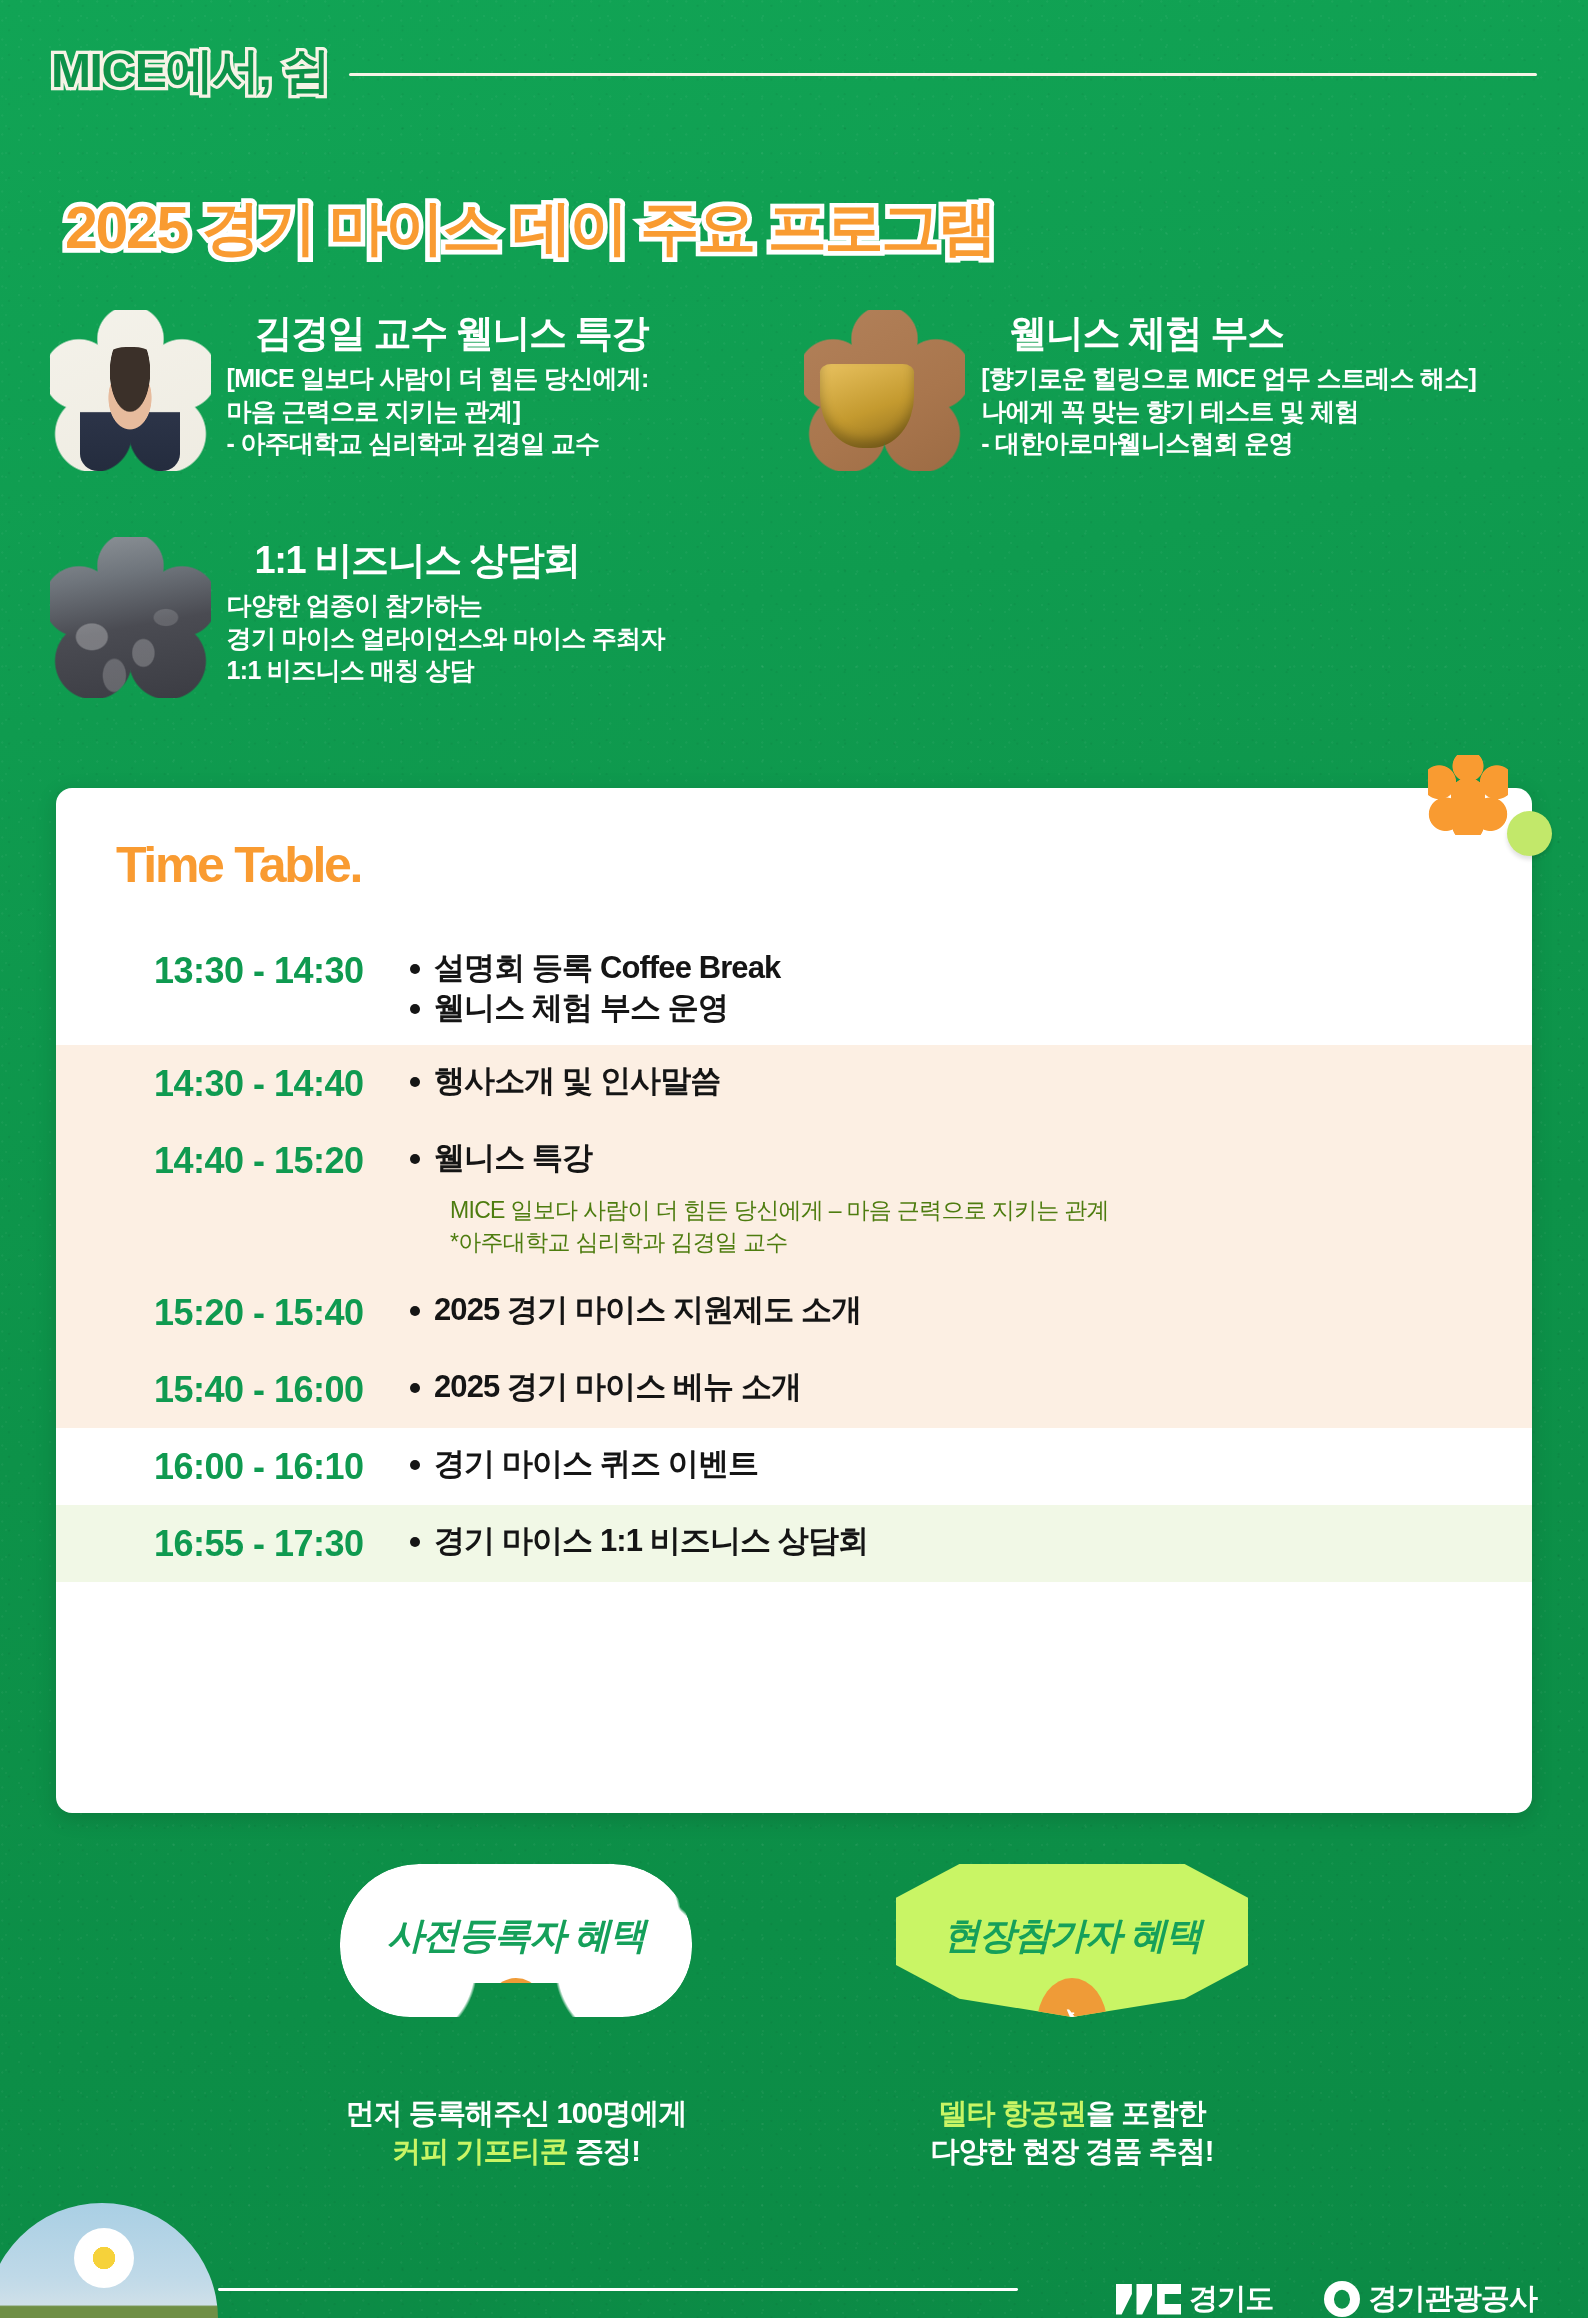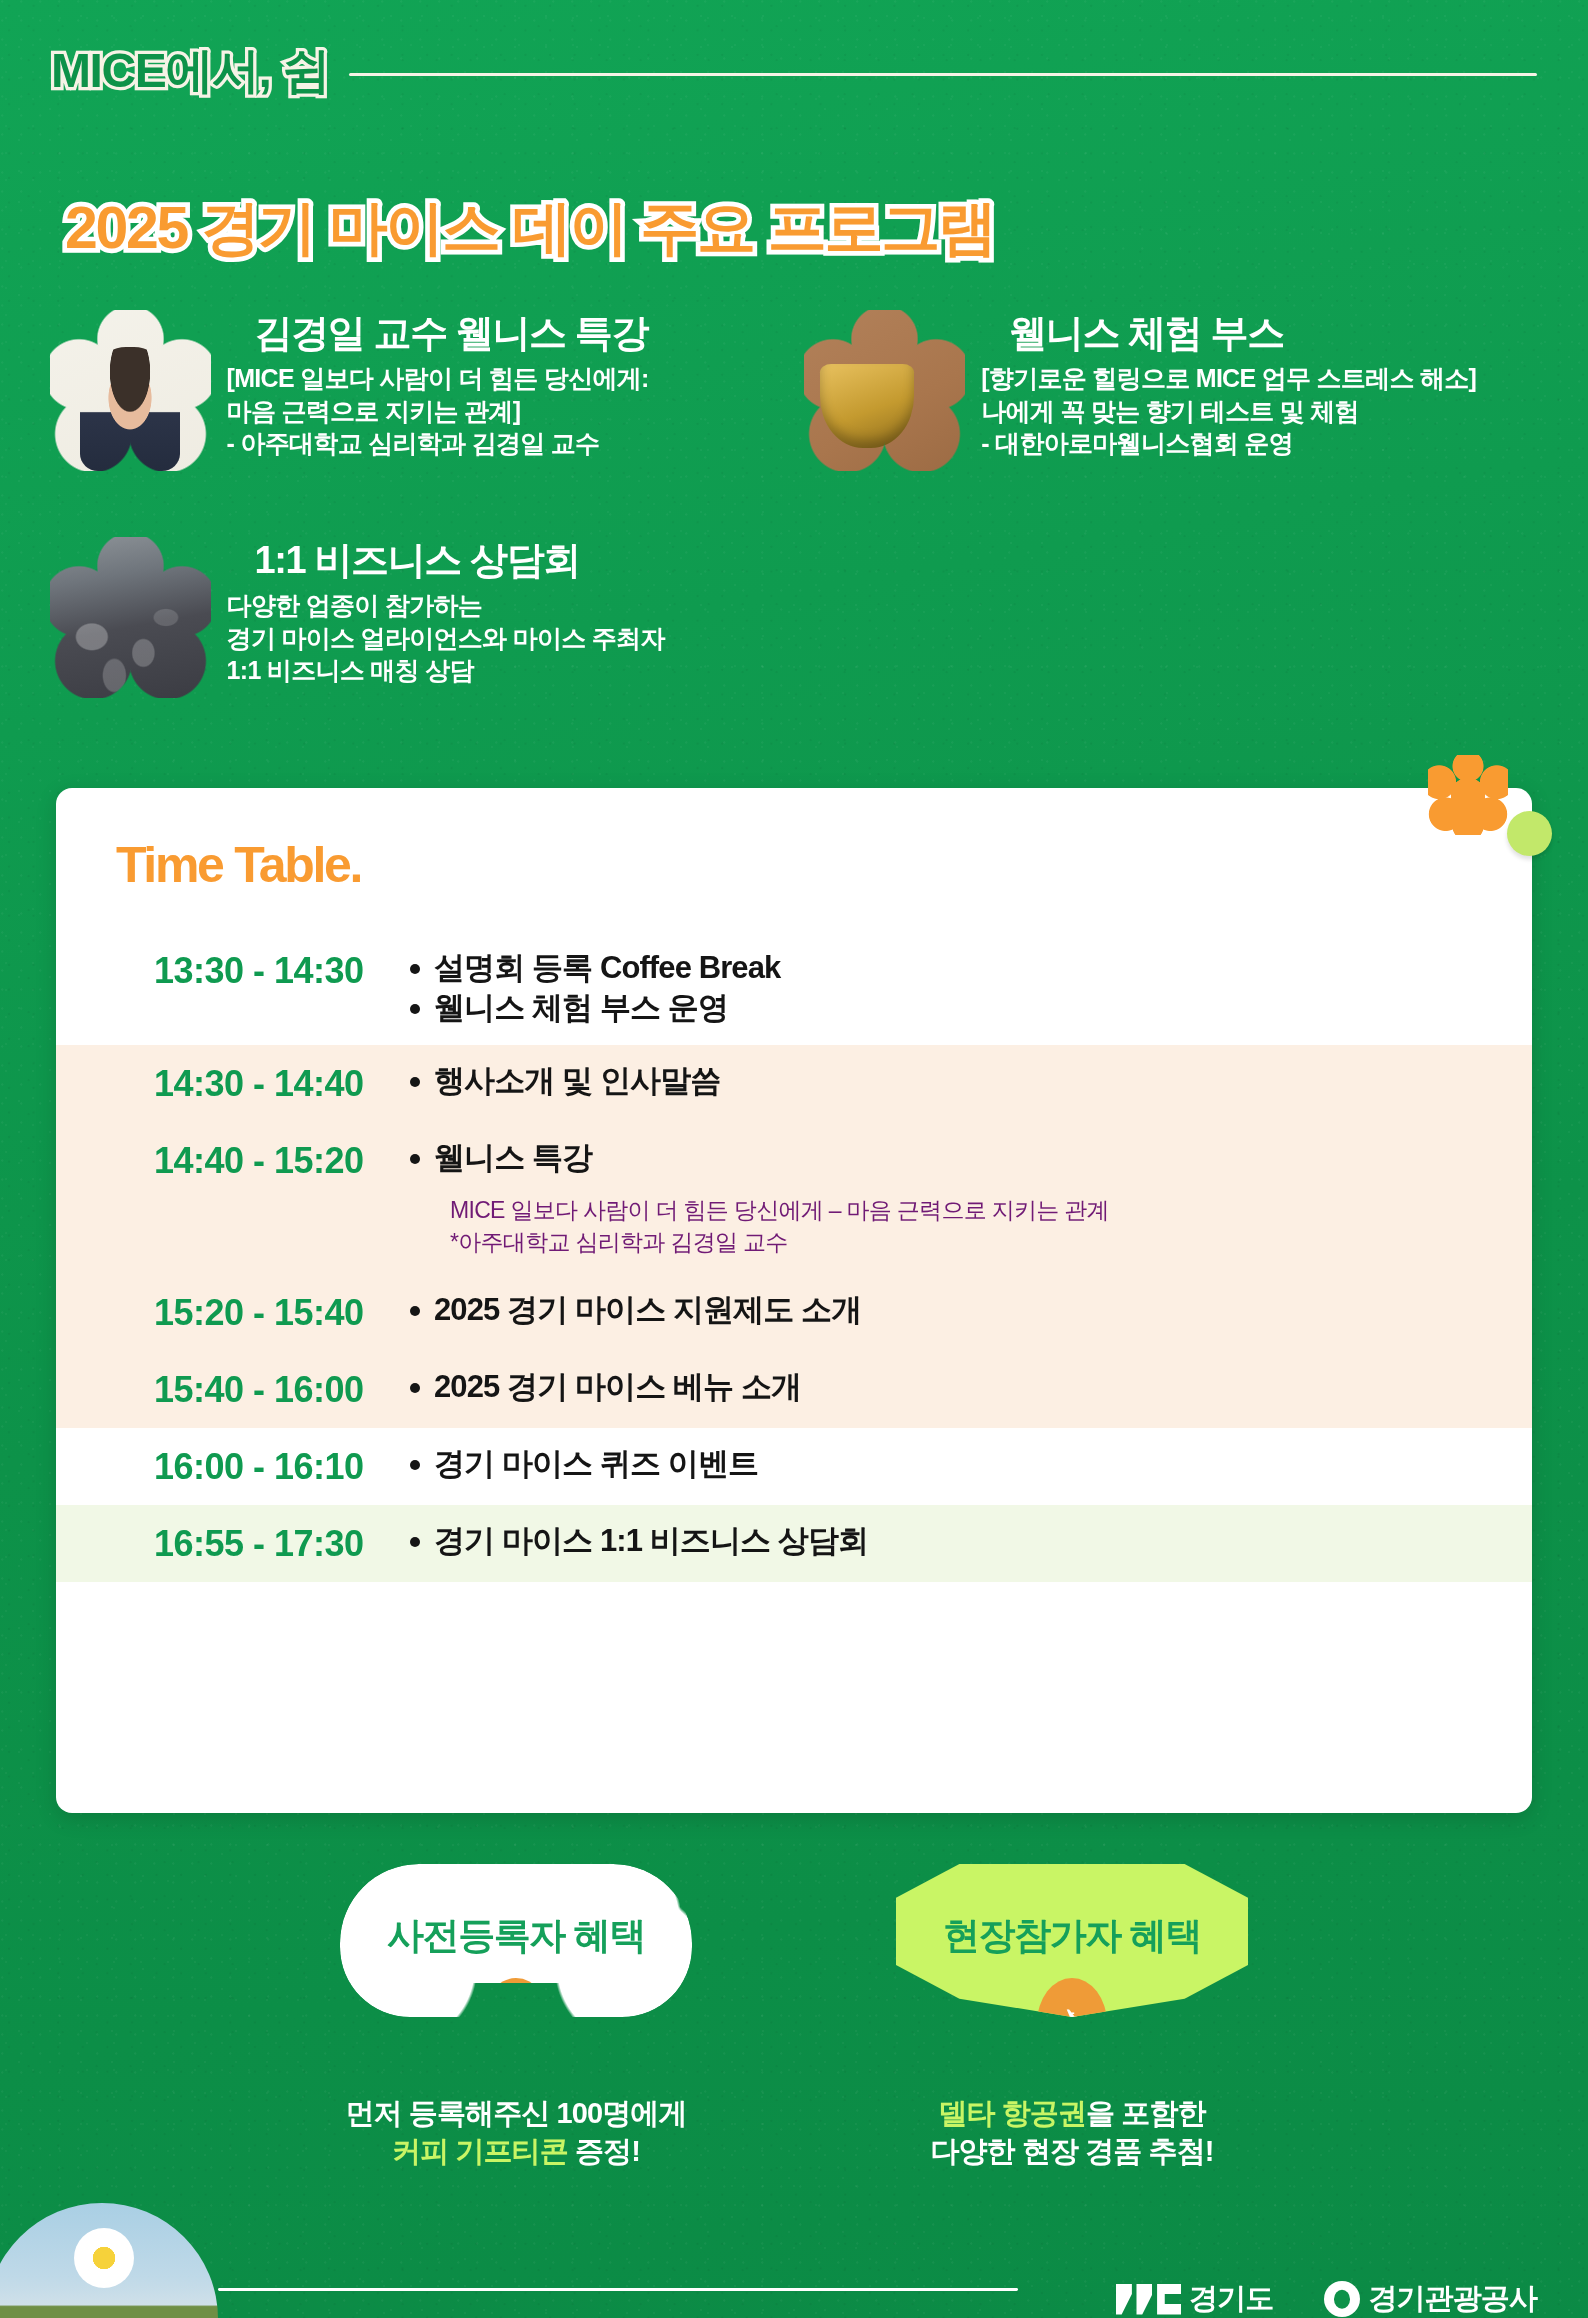--- a/index.html
+++ b/index.html
@@ -224,21 +224,21 @@
     content: "";
     position: absolute;
     left: 1.9px; top: 16px;
     width: 10.2px; height: 10.2px;
     border-radius: 50%;
     background: #151515;
   }
   .tt-sub {
     font-size: 23px;
     font-weight: 500;
-    color: #701a75;
+    color: #4d7c0f;
     letter-spacing: -0.7px;
     line-height: 1.40;
     padding-left: 42px;
     margin-top: 16px;
   }
   .tt-sub div { white-space: nowrap; }
 
   
   .deco-flower {
     position: absolute;
@@ -319,20 +319,21 @@
     clip-path: polygon(18% 0%, 82% 0%, 100% 22%, 100% 66%, 82% 88%, 50% 100%, 18% 88%, 0% 66%, 0% 22%);
     border-radius: 19.5px;
   }
   .badge-label {
     font-size: 37px;
     font-weight: 800;
     letter-spacing: -1.4px;
     color: #15a05a;
     white-space: nowrap;
     margin-top: -9.3px;
+    font-style: italic;
   }
   .badge-icon {
     position: absolute;
     left: 50%;
     transform: translateX(-50%);
     bottom: -52px;
     width: 70px; height: 91px;
     border-radius: 50%;
     background: #ef9b37;
     display: flex;

